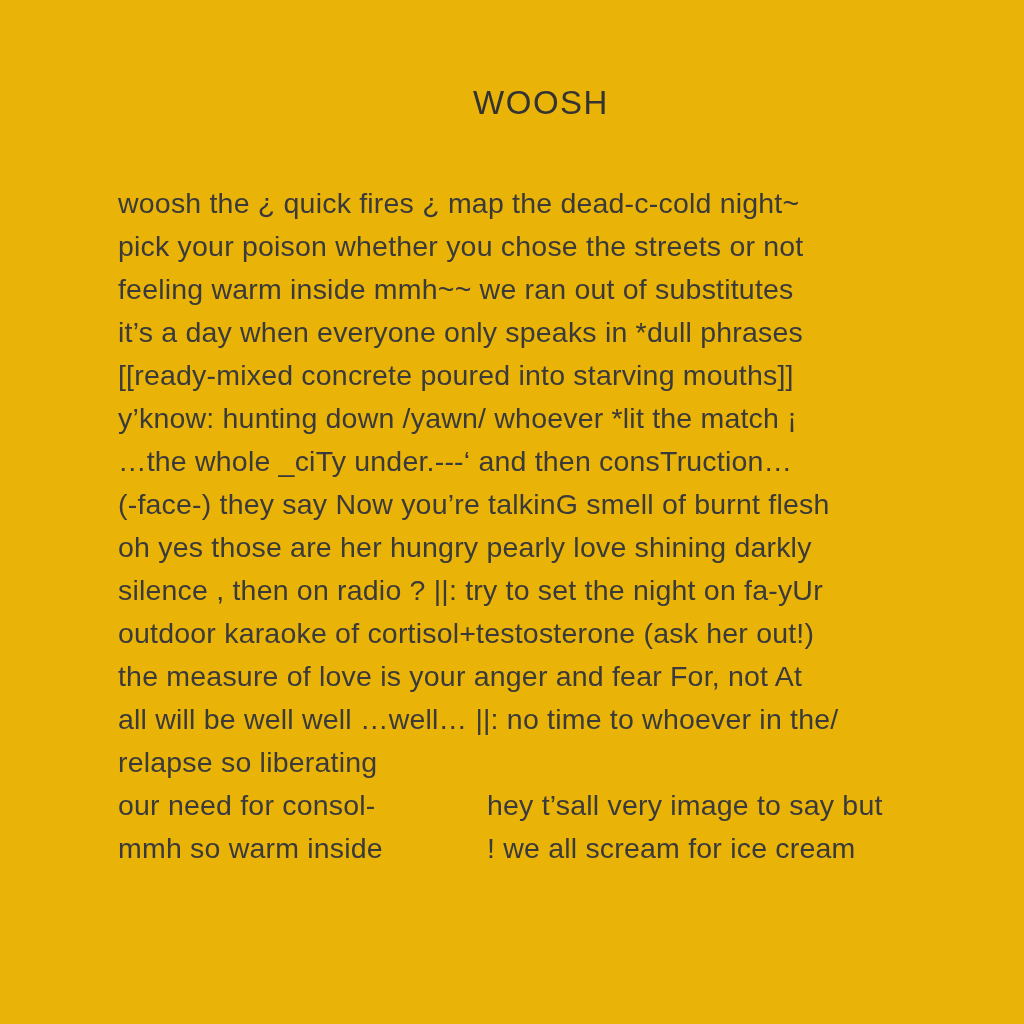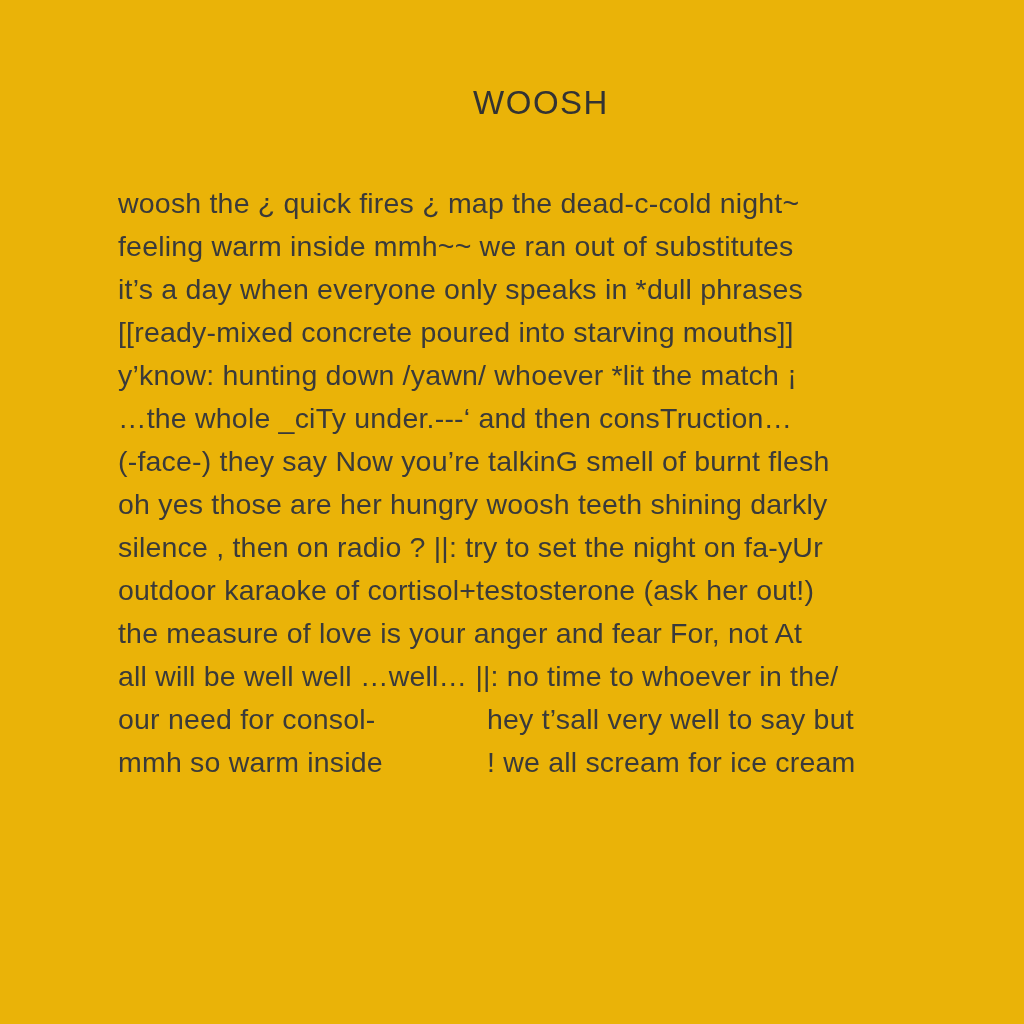--- a/index.html
+++ b/index.html
@@ -49,27 +49,29 @@
   .italic {
   }
 </style>
 </head>
 <body>
 
 <div class="page">
   <div class="title">WOOSH</div>
   <div class="poem">
       <div class="line">woosh the ¿ quick fires ¿ map the dead-c-cold night~</div>
+      <div class="line">pick your poison whether you chose the streets or not</div>
       <div class="line">feeling warm inside mmh~~ we ran out of substitutes</div>
       <div class="line">it’s a day when everyone only speaks in *dull phrases</div>
       <div class="line">[[ready-mixed concrete poured into starving mouths]]</div>
       <div class="line">y’know: hunting down /yawn/ whoever *lit the match ¡</div>
       <div class="line">…the whole _ciTy under.---‘ and then consTruction…</div>
       <div class="line">(-face-) they say Now you’re talkinG smell of burnt flesh</div>
-      <div class="line">oh yes those are her hungry woosh teeth shining darkly</div>
+      <div class="line">oh yes those are her hungry pearly love shining darkly</div>
       <div class="line"><span>silence , then on radio ? ||: </span><span class="italic">try to set the night on fa-yUr</span></div>
       <div class="line">outdoor karaoke of cortisol+testosterone (ask her out!)</div>
       <div class="line">the measure of love is your anger and fear For, not At</div>
       <div class="line"><span>all will be well well …well… ||: </span><span class="italic">no time to whoever in the/</span></div>
-      <div class="line"><span class="col-left">our need for consol-</span><span>hey t’sall very well to say but</span></div>
+      <div class="line">relapse so liberating</div>
+      <div class="line"><span class="col-left">our need for consol-</span><span>hey t’sall very image to say but</span></div>
       <div class="line"><span class="col-left">mmh so warm inside</span><span>! we all scream for ice cream</span></div>
     </div>
 </div>
 
 </body></html>

